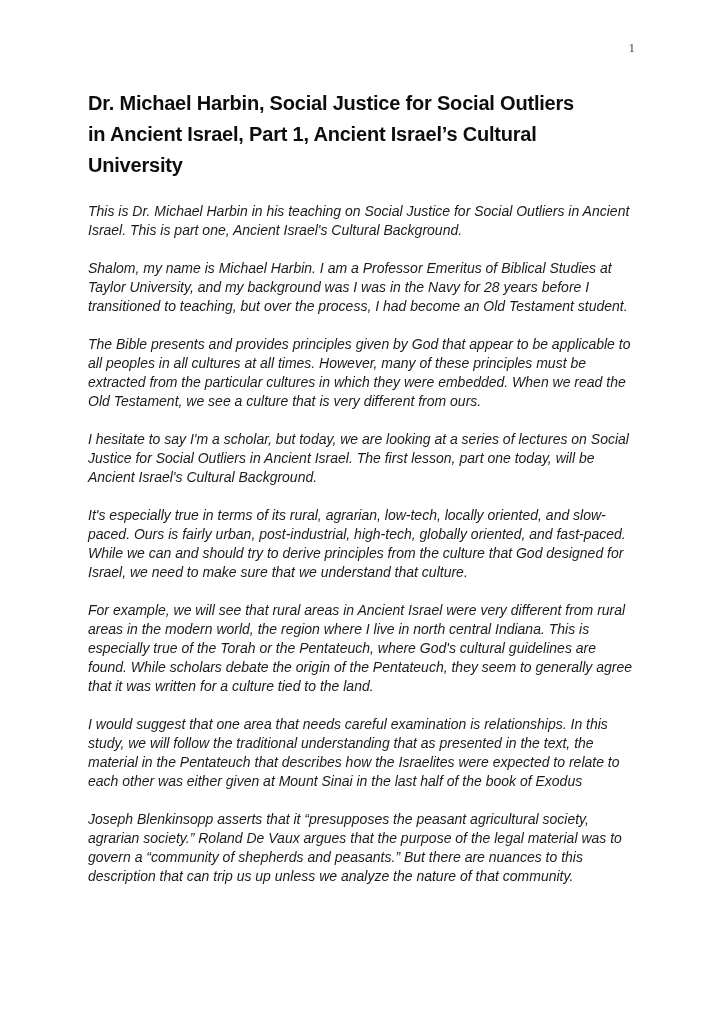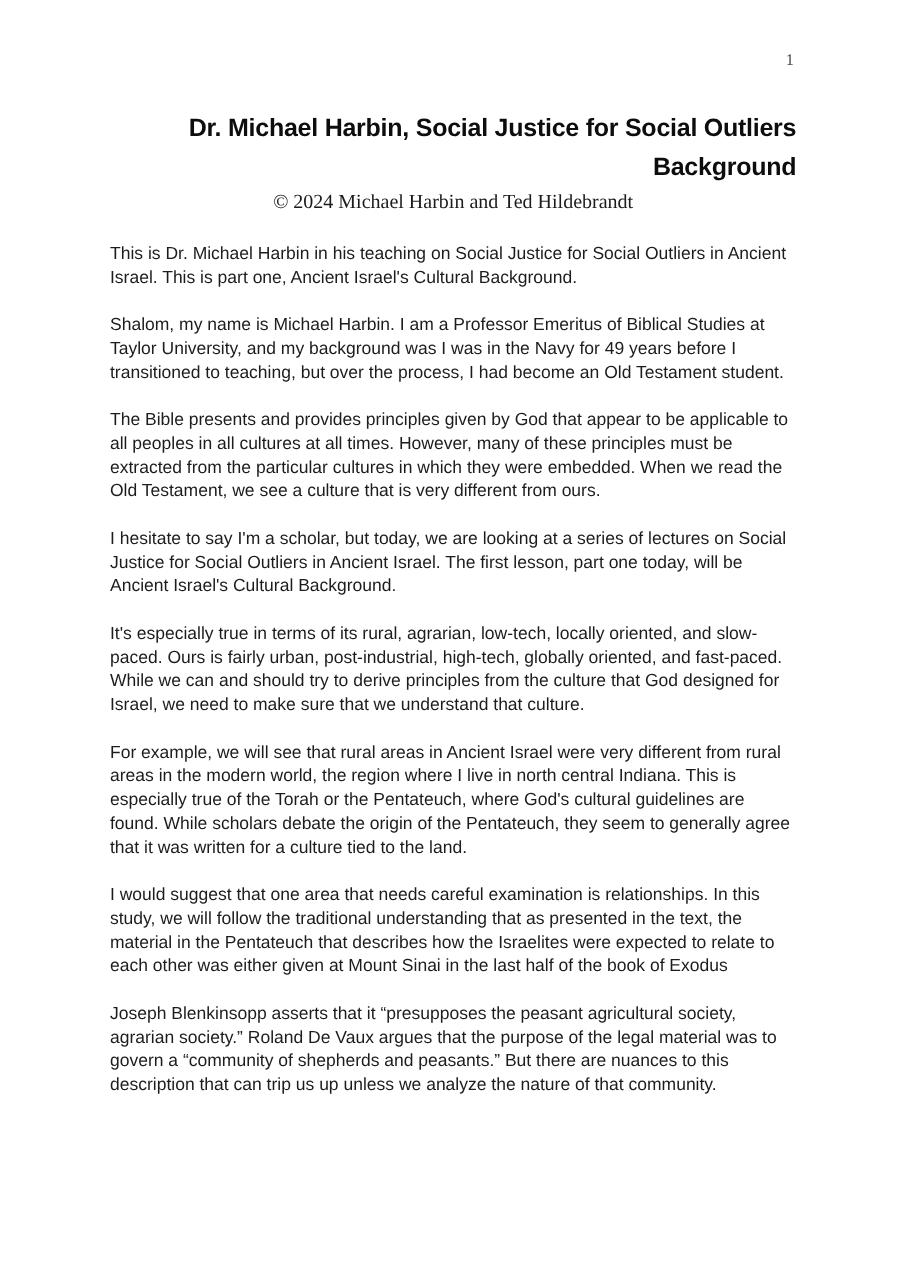--- a/index.html
+++ b/index.html
@@ -19,21 +19,21 @@
   .page-number {
     text-align: right;
     font-family: "Liberation Serif", serif;
     font-size: 13px;
     line-height: 16px;
     color: #4a4a4a;
     padding-right: 2px;
   }
   .doc-title {
     margin: 32px 0 0 0;
-    text-align: right;
+    text-align: left;
     font-family: "Liberation Sans", sans-serif;
     font-weight: bold;
     font-size: 20px;
     line-height: 31px;
     color: #0d0d0d;
     letter-spacing: -0.2px;
   }
   .doc-title .title-line {
     display: block;
     white-space: nowrap;
@@ -49,39 +49,40 @@
   .body-text {
     margin-top: 21px;
     font-family: "Liberation Sans", sans-serif;
     font-size: 14px;
     line-height: 19px;
     color: #1c1c1c;
     text-align: left;
   }
   .body-text p {
     margin: 0 0 19px 0;
+    font-style: italic;
   }
 </style>
 </head>
 <body>
 
 <div class="page">
 
   <div class="page-number">1</div>
 
   <h1 class="doc-title">
     <span class="title-line">Dr. Michael Harbin, Social Justice for Social Outliers</span>
-    <span class="title-line">Background</span>
+    <span class="title-line">in Ancient Israel, Part 1, Ancient Israel’s Cultural</span>
+    <span class="title-line">University</span>
   </h1>
 
-  <div class="copyright-line">© 2024 Michael Harbin and Ted Hildebrandt</div>
 
   <div class="body-text">
     <p>This is Dr. Michael Harbin in his teaching on Social Justice for Social Outliers in Ancient Israel. This is part one, Ancient Israel's Cultural Background.</p>
-    <p>Shalom, my name is Michael Harbin. I am a Professor Emeritus of Biblical Studies at Taylor University, and my background was I was in the Navy for 49 years before I transitioned to teaching, but over the process, I had become an Old Testament student.</p>
+    <p>Shalom, my name is Michael Harbin. I am a Professor Emeritus of Biblical Studies at Taylor University, and my background was I was in the Navy for 28 years before I transitioned to teaching, but over the process, I had become an Old Testament student.</p>
     <p>The Bible presents and provides principles given by God that appear to be applicable to all peoples in all cultures at all times. However, many of these principles must be extracted from the particular cultures in which they were embedded. When we read the Old Testament, we see a culture that is very different from ours.</p>
     <p>I hesitate to say I'm a scholar, but today, we are looking at a series of lectures on Social Justice for Social Outliers in Ancient Israel. The first lesson, part one today, will be Ancient Israel's Cultural Background.</p>
     <p>It's especially true in terms of its rural, agrarian, low-tech, locally oriented, and slow-paced. Ours is fairly urban, post-industrial, high-tech, globally oriented, and fast-paced. While we can and should try to derive principles from the culture that God designed for Israel, we need to make sure that we understand that culture.</p>
     <p>For example, we will see that rural areas in Ancient Israel were very different from rural areas in the modern world, the region where I live in north central Indiana. This is especially true of the Torah or the Pentateuch, where God's cultural guidelines are found. While scholars debate the origin of the Pentateuch, they seem to generally agree that it was written for a culture tied to the land.</p>
     <p>I would suggest that one area that needs careful examination is relationships. In this study, we will follow the traditional understanding that as presented in the text, the material in the Pentateuch that describes how the Israelites were expected to relate to each other was either given at Mount Sinai in the last half of the book of Exodus</p>
     <p>Joseph Blenkinsopp asserts that it “presupposes the peasant agricultural society, agrarian society.” Roland De Vaux argues that the purpose of the legal material was to govern a “community of shepherds and peasants.” But there are nuances to this description that can trip us up unless we analyze the nature of that community.</p>
   </div>
 
 </div>
 

